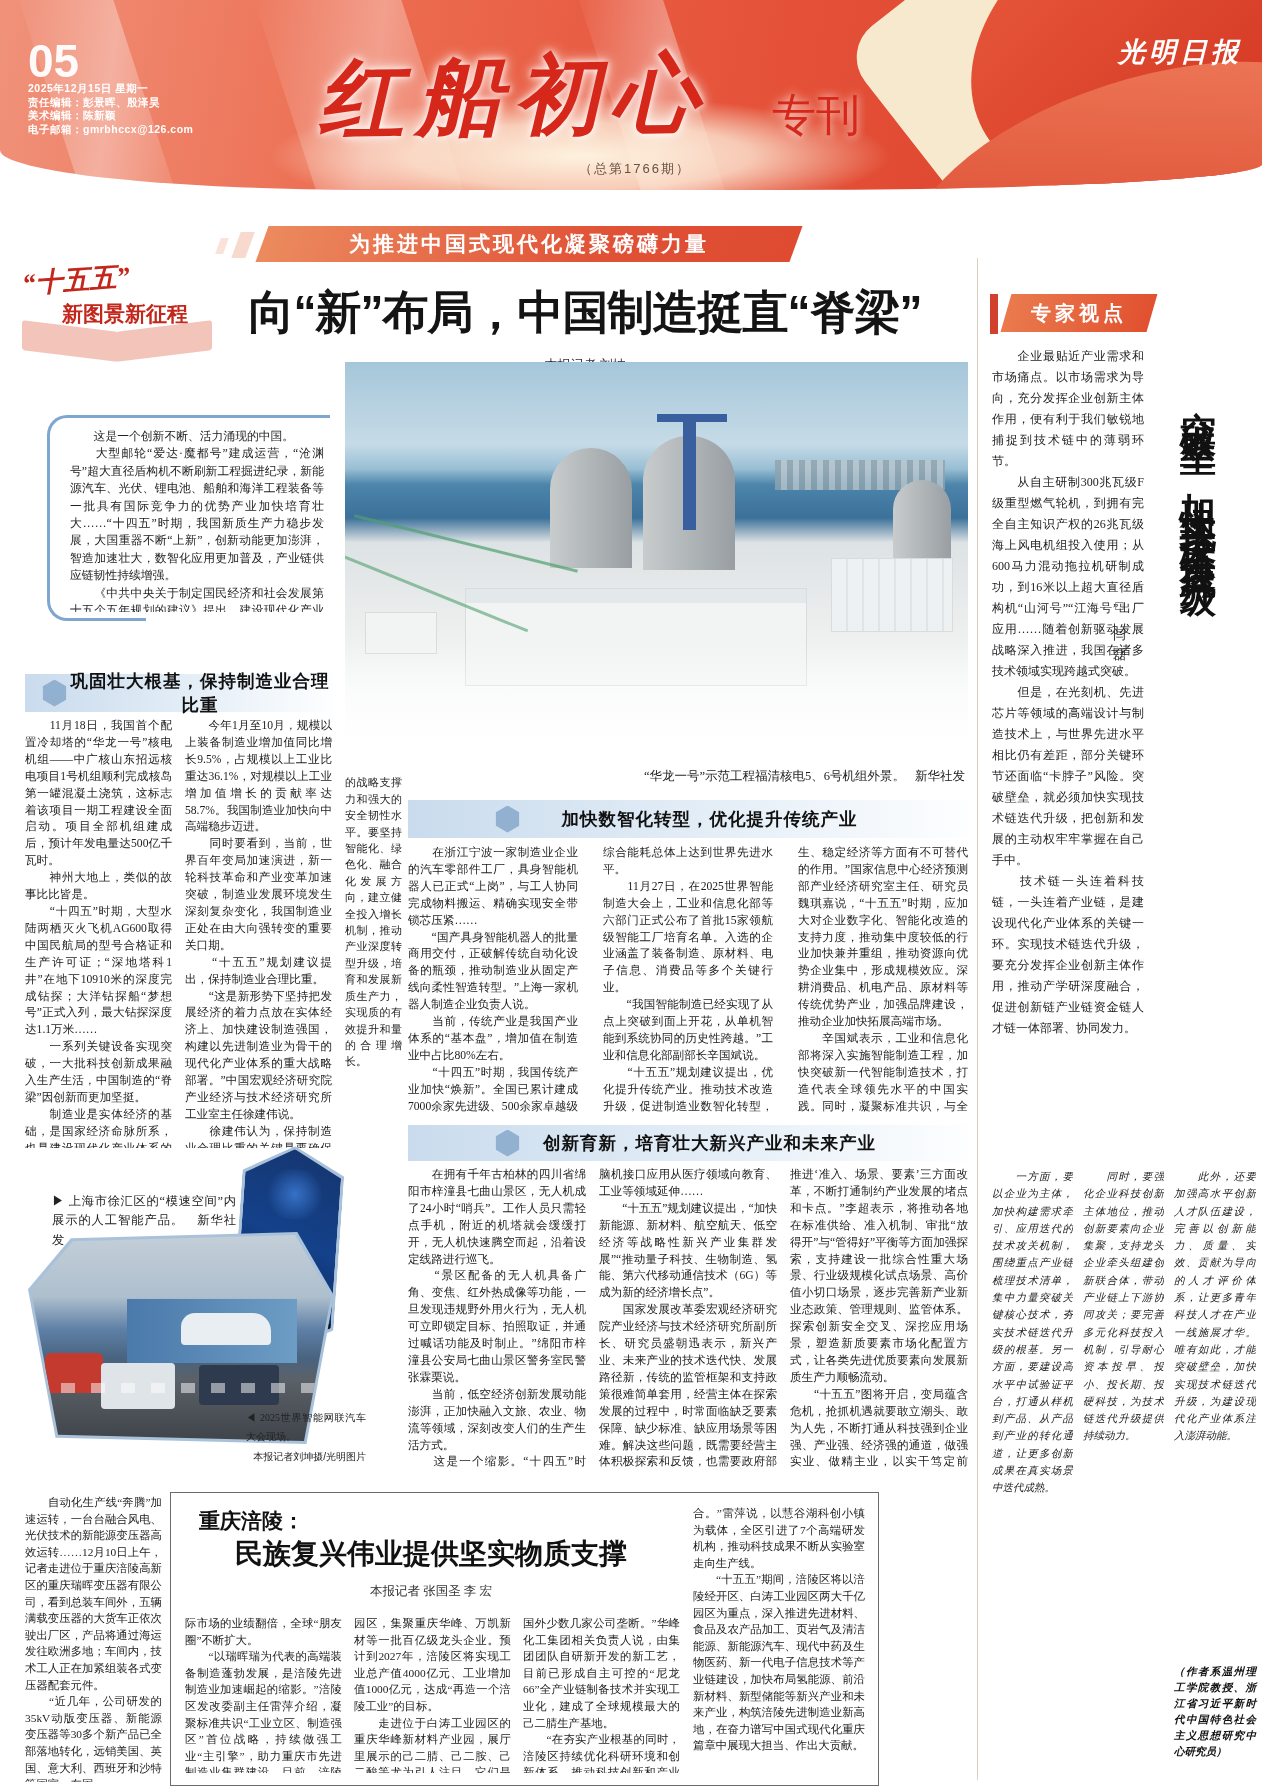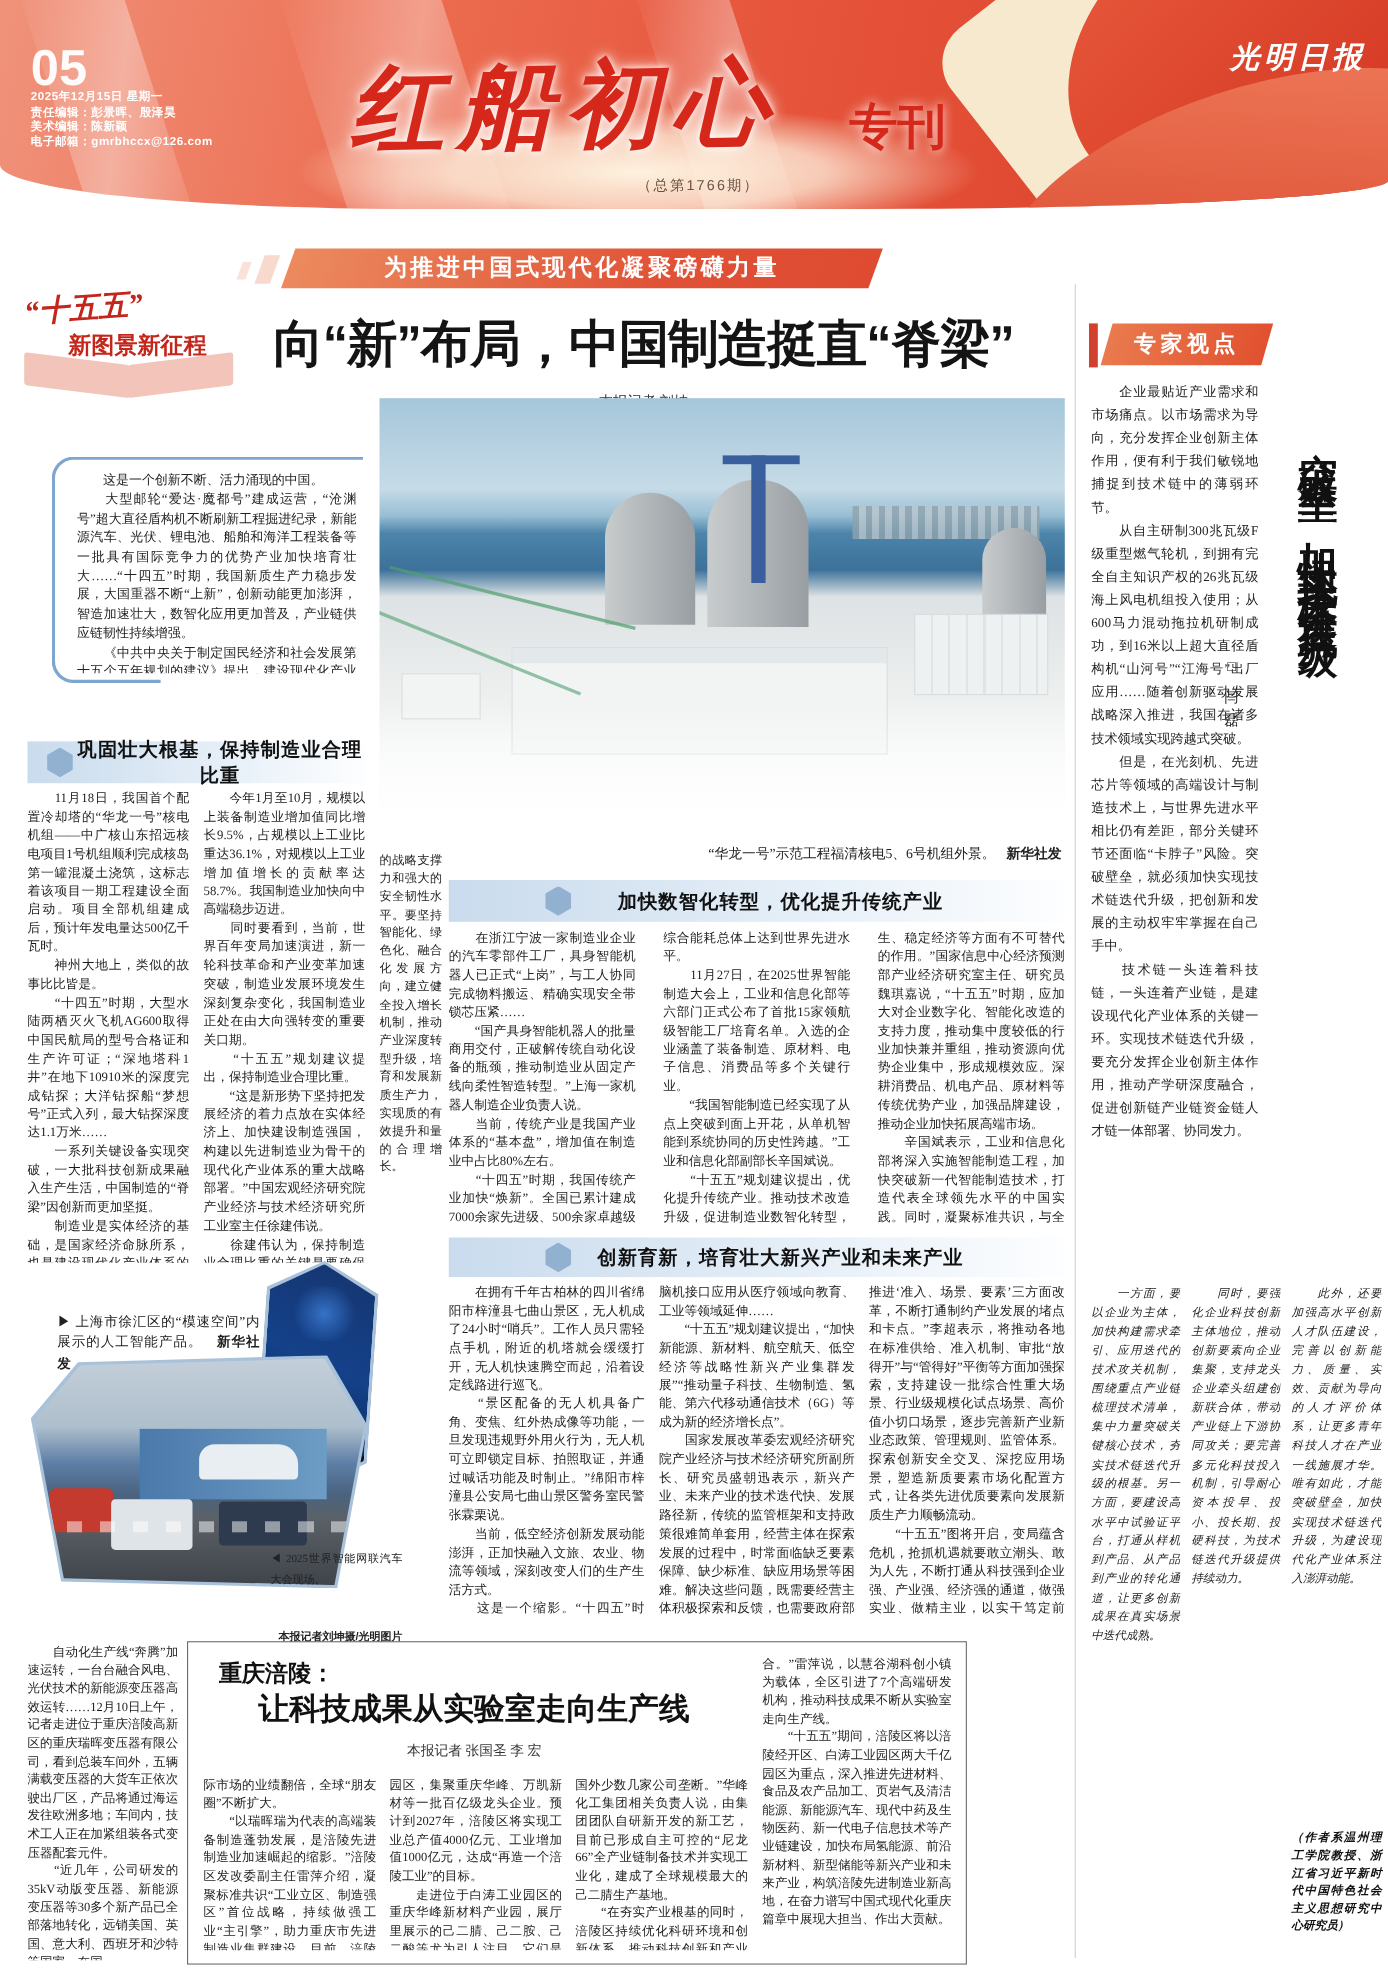--- a/index.html
+++ b/index.html
@@ -20,21 +20,21 @@
                 transform:rotate(-38deg);border-radius:40px;}
   #ribbon-red1{position:absolute;left:960px;top:-120px;width:460px;height:300px;
                background:linear-gradient(160deg,#e85a3c,#cf2e1c);transform:rotate(-24deg);border-radius:50%;}
   #ribbon-red2{position:absolute;left:900px;top:80px;width:480px;height:220px;
                background:linear-gradient(200deg,#ef7e5c,#d63a24);transform:rotate(-18deg);border-radius:50%;}
   #page-num{left:28px;top:34px;font-size:46px;font-weight:bold;color:#fff;opacity:.96;}
   .meta-line{font-size:10.5px;font-weight:bold;color:#fff;line-height:13.5px;letter-spacing:.5px;}
   #masthead{left:318px;top:38px;width:450px;height:120px;font-size:86px;font-weight:bold;font-style:italic;
             color:#d5281b;letter-spacing:12px;text-shadow:0 0 14px rgba(255,255,255,.95),0 0 6px rgba(255,255,255,.9);
             transform:rotate(-1deg);}
-  #zhuankan{left:772px;top:86px;font-size:44px;font-weight:700;color:#d5281b;
+  #zhuankan{left:772px;top:86px;font-size:44px;font-weight:400;color:#d5281b;
             text-shadow:0 0 10px rgba(255,255,255,.95);}
   #issue{left:545px;top:160px;width:180px;font-size:13px;color:#6a5240;letter-spacing:2px;text-align:center;}
   #gmrb-logo{left:1118px;top:34px;font-size:27px;font-weight:bold;font-style:italic;color:#fff;letter-spacing:4px;}
   
   #banner{left:262px;top:226px;width:534px;height:36px;transform:skewX(-20deg);
           background:linear-gradient(90deg,#ec8a5e,#e05136 65%,#de4b31);}
   #banner span{display:block;transform:skewX(20deg);text-align:center;line-height:36px;
                font-size:21px;font-weight:900;color:#fff;letter-spacing:3px;}
   .banner-echo{background:#f6cfc2;transform:skewX(-20deg);}
   
@@ -62,21 +62,21 @@
   .body-col{font-size:11.6px;line-height:16.9px;color:#1c1c1c;}
   
   #main-photo{left:345px;top:362px;width:623px;height:410px;overflow:hidden;
               background:linear-gradient(180deg,#a5c6da 0%,#c6dbe7 20%,#99bfd4 26%,#4c84aa 30%,#3c719a 38%,
                           #dde2e4 44%,#ebeded 62%,#f7f8f8 80%,#ffffff 100%);}
   .dome{position:absolute;background:linear-gradient(90deg,#c8cccd,#aeb3b6 55%,#989ea2);border-radius:45px 45px 0 0;}
   .bldg{position:absolute;background:#f2f4f4;border:1px solid #d7dcdf;}
   #photo-fade{position:absolute;left:0;bottom:0;width:100%;height:130px;
               background:linear-gradient(180deg,rgba(255,255,255,0),#fff 85%);}
   #photo-caption{left:470px;top:768px;width:495px;text-align:right;font-size:12.5px;color:#222;}
-  .credit{font-family:"Liberation Sans",sans-serif;font-weight:bold;margin-left:10px;margin-top:32px;}
+  .credit{font-family:"Liberation Sans",sans-serif;font-weight:normal;margin-left:10px;}
   .hexpic{position:absolute;}
   .hexpic .inner{position:absolute;left:3px;top:3px;right:3px;bottom:3px;}
   #caption1{left:52px;top:1172px;width:184px;font-size:12.3px;line-height:19.5px;color:#222;}
   #caption2{left:246px;top:1388px;width:120px;font-size:10px;line-height:19.5px;color:#222;}
   
   #bottom-box{left:170px;top:1492px;width:707px;height:292px;border:1px solid #6b6b6b;}
   #b-kicker{position:absolute;left:28px;top:14px;font-size:21px;font-weight:bold;color:#111;}
   #b-headline{position:absolute;left:8px;top:42px;width:504px;text-align:center;
               font-size:28px;font-weight:900;color:#111;}
   #b-byline{position:absolute;left:8px;top:90px;width:504px;text-align:center;font-size:12.5px;color:#333;}
@@ -245,21 +245,21 @@
   </div>
   <div id="caption2" class="abs txt">
     <span>◀ 2025世界智能网联汽车大会现场。</span>
     <span class="credit" style="margin-left:0;display:block;text-align:right;">本报记者刘坤摄/光明图片</span>
   </div>
 
   <div class="abs col b-col" style="left:25px;top:1494px;width:137px;height:288px;">　　自动化生产线“奔腾”加速运转，一台台融合风电、光伏技术的新能源变压器高效运转……12月10日上午，记者走进位于重庆涪陵高新区的重庆瑞晖变压器有限公司，看到总装车间外，五辆满载变压器的大货车正依次驶出厂区，产品将通过海运发往欧洲多地；车间内，技术工人正在加紧组装各式变压器配套元件。
 　　“近几年，公司研发的35kV动版变压器、新能源变压器等30多个新产品已全部落地转化，远销美国、英国、意大利、西班牙和沙特等国家，在国</div>
   <div id="bottom-box" class="abs">
     <div id="b-kicker">重庆涪陵：</div>
-    <div id="b-headline" class="hei">让科技成果从实验室走向生产线</div>
+    <div id="b-headline" class="hei">民族复兴伟业提供坚实物质支撑</div>
     <div id="b-byline">本报记者  张国圣  李  宏</div>
     <div class="abs cols" style="left:14px;top:122px;width:496px;height:158px;gap:12px;">
       <div class="col b-col" style="width:157px;height:158px;">际市场的业绩翻倍，全球“朋友圈”不断扩大。
 　　“以瑞晖瑞为代表的高端装备制造蓬勃发展，是涪陵先进制造业加速崛起的缩影。”涪陵区发改委副主任雷萍介绍，凝聚标准共识“工业立区、制造强区”首位战略，持续做强工业“主引擎”，助力重庆市先进制造业集群建设。目前，涪陵拥有全市41个工业大类中的33个，已建成2个千亿级产业</div>
       <div class="col b-col" style="width:157px;height:158px;">园区，集聚重庆华峰、万凯新材等一批百亿级龙头企业。预计到2027年，涪陵区将实现工业总产值4000亿元、工业增加值1000亿元，达成“再造一个涪陵工业”的目标。
 　　走进位于白涛工业园区的重庆华峰新材料产业园，展厅里展示的己二腈、己二胺、己二酸等尤为引人注目，它们是制备“尼龙66”的原料。
 　　“过去，己二腈生产技术一直被</div>
       <div class="col b-col" style="width:157px;height:158px;">国外少数几家公司垄断。”华峰化工集团相关负责人说，由集团团队自研新开发的新工艺，目前已形成自主可控的“尼龙66”全产业链制备技术并实现工业化，建成了全球规模最大的己二腈生产基地。
 　　“在夯实产业根基的同时，涪陵区持续优化科研环境和创新体系，推动科技创新和产业创新深度融</div>
     </div>

